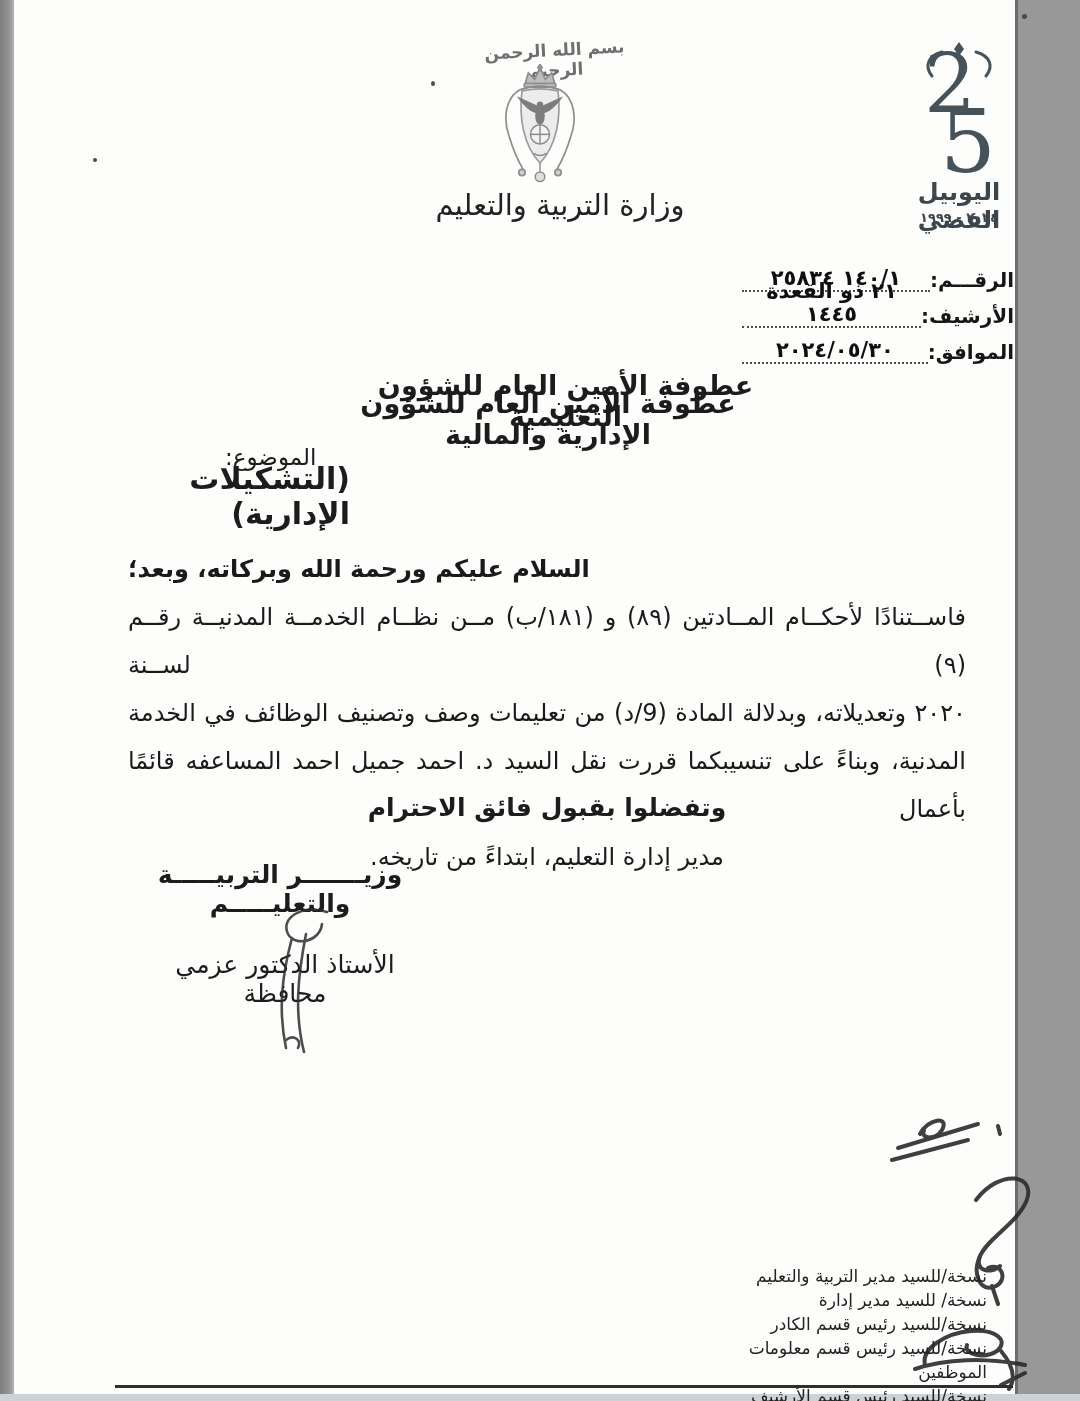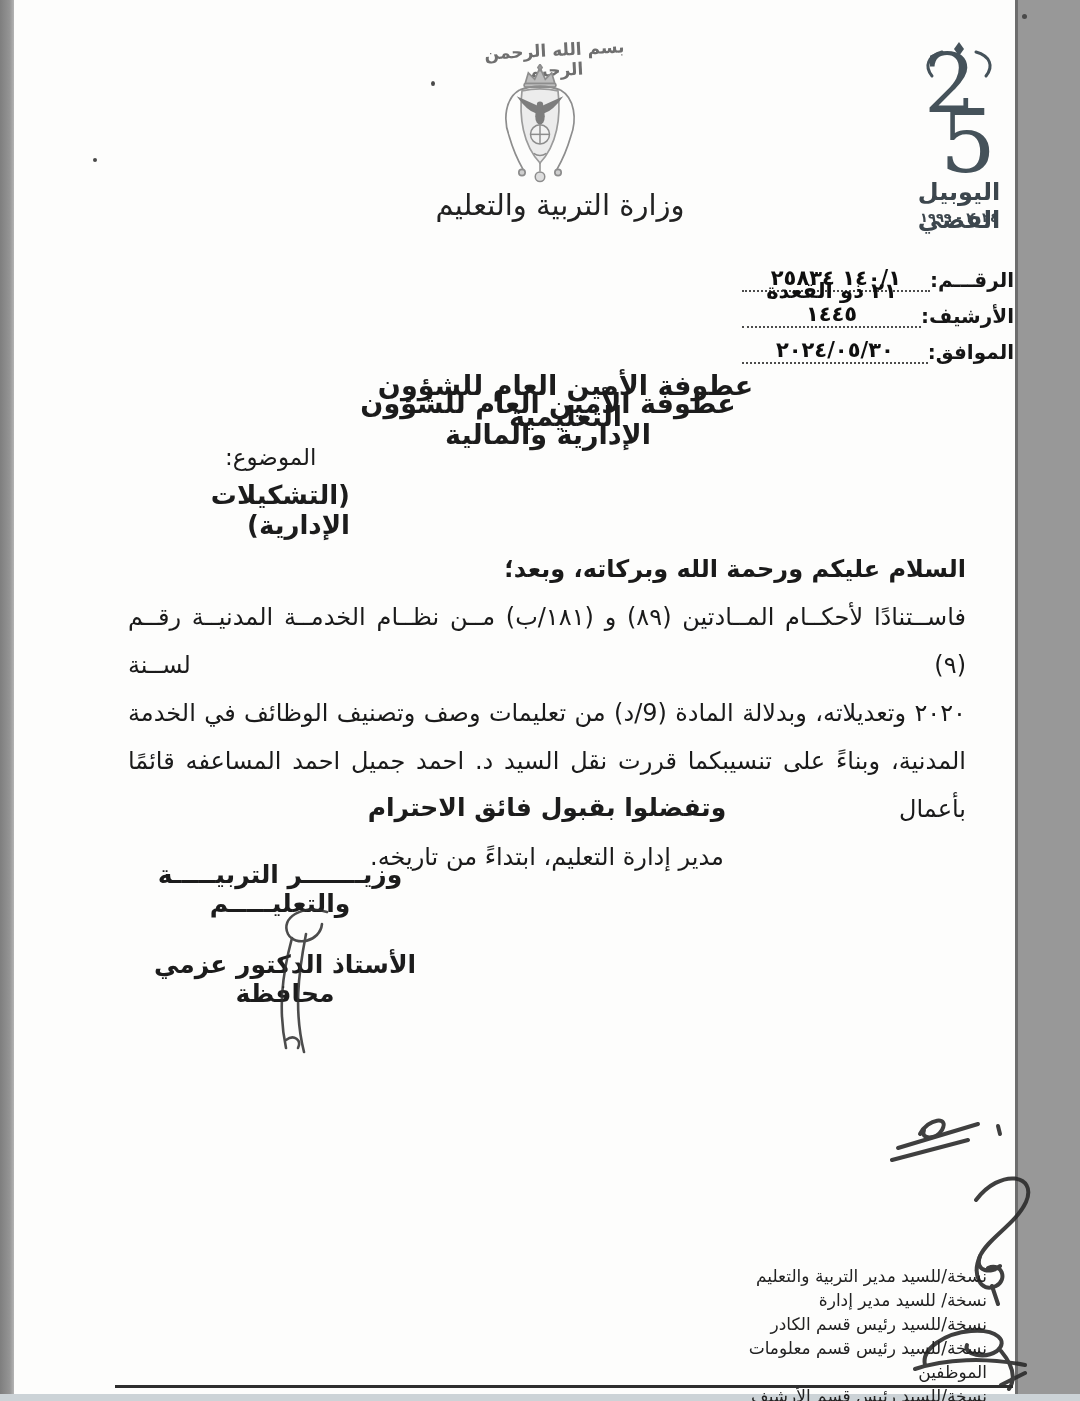--- a/index.html
+++ b/index.html
@@ -43,37 +43,37 @@
 
   
   .recipient1{position:absolute;left:368px;top:334px;width:395px;text-align:center;
     font-size:27px;font-weight:700;direction:rtl;margin-top:36px;}
   .recipient2{position:absolute;left:328px;top:388px;width:440px;text-align:center;
     font-size:27px;font-weight:700;direction:rtl;}
 
   
   .subj-label{position:absolute;left:225px;top:444px;width:120px;font-size:23px;
     font-weight:400;direction:rtl;text-align:left;}
-  .subj-value{position:absolute;left:130px;top:480px;width:220px;font-size:26px;
+  .subj-value{position:absolute;left:130px;top:461px;width:220px;font-size:30px;
     font-weight:700;direction:rtl;text-align:right;}
 
   
   .bodyflow{position:absolute;left:128px;top:545px;width:838px;direction:rtl;
     font-size:24px;line-height:48px;color:#1a1a1a;}
-  .salutation{font-weight:700;text-align:right;}
+  .salutation{font-weight:700;text-align:left;}
   .just{text-align:justify;text-align-last:justify;}
   .lastline{text-align:center;}
 
   .closing{position:absolute;left:128px;top:793px;width:838px;text-align:center;
     font-size:25px;font-weight:700;direction:rtl;}
 
   .minister-title{position:absolute;left:130px;top:860px;width:300px;text-align:center;
     font-size:25px;font-weight:700;direction:rtl;}
   .minister-name{position:absolute;left:130px;top:950px;width:310px;text-align:center;
-    font-size:25px;font-weight:700;direction:rtl;}
+    font-size:25px;font-weight:400;direction:rtl;}
 
   .sig-main{position:absolute;left:232px;top:890px;width:130px;height:170px;}
   .sig-br1{position:absolute;left:880px;top:1090px;width:200px;height:220px;}
   .sig-br2{position:absolute;left:905px;top:1315px;width:170px;height:80px;}
 
   
   .cclist{position:absolute;left:690px;top:1264px;width:297px;direction:rtl;
     font-size:17px;line-height:24px;text-align:start;color:#222;}
 
   .bottom-rule{position:absolute;left:115px;top:1385px;width:898px;height:3px;background:#2e2e2e;}

